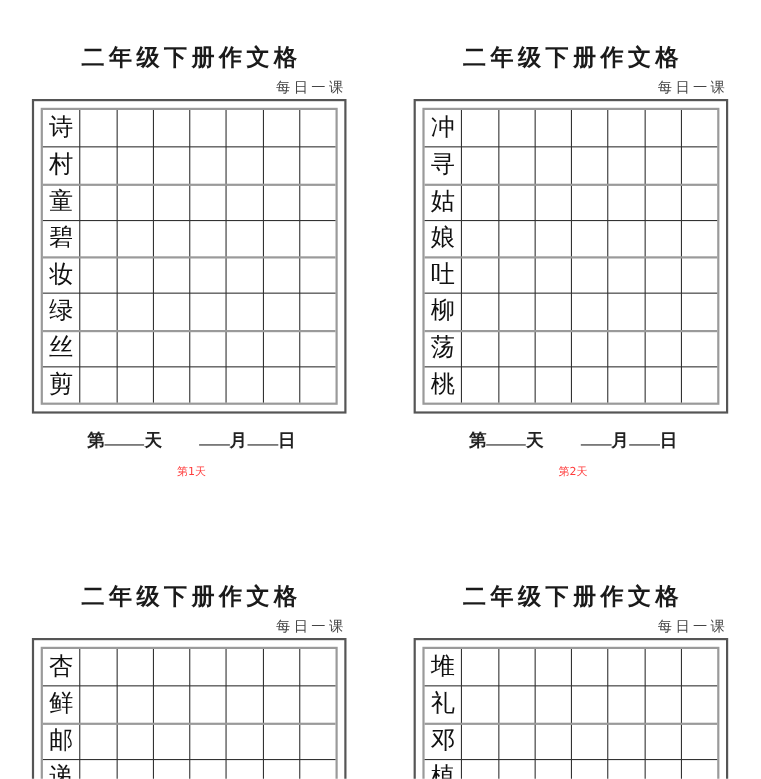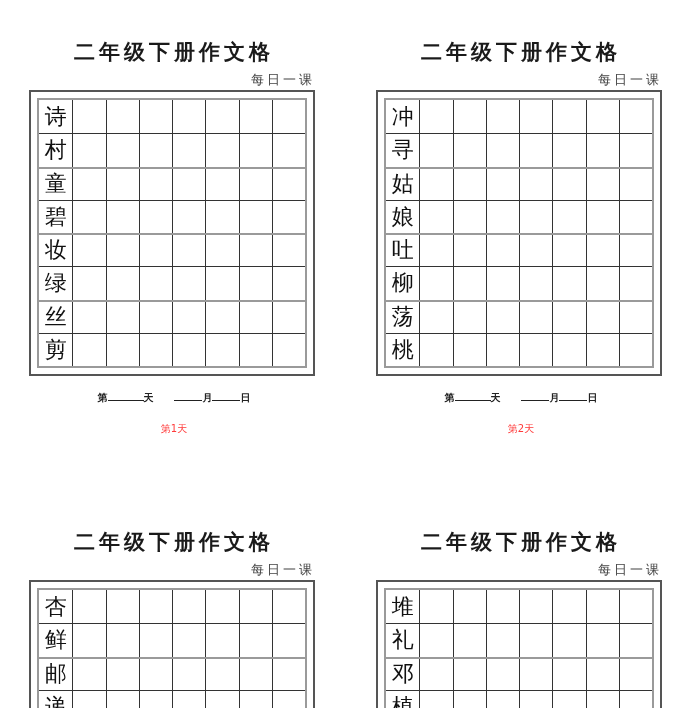--- a/index.html
+++ b/index.html
@@ -14,21 +14,21 @@
            border: 2px solid #555; box-sizing: content-box; }
   .grid { position: absolute; left: 6px; top: 6px; width: 270px; height: 270px;
           border: 2px solid #9a9a9a; box-sizing: border-box; }
   .vline { position: absolute; top: 0; bottom: 0; width: 1px; background: #333; }
   .hline { position: absolute; left: 0; right: 0; height: 1px; background: #333; }
   .hline.light { background: #9a9a9a; height: 2px; }
   .char { position: absolute; left: 0; top: 0; width: 33.25px; height: 33.25px;
           line-height: 33px; text-align: center; font-size: 22px; color: #111;
           font-family: "DejaVu Serif", "Liberation Serif", serif; }
   .date-line { position: absolute; left: 0; width: 290px; top: 352px; text-align: center;
-               font-size: 10px; font-weight: bold; color: #222; white-space: pre; }
+               font-size: 16px; font-weight: bold; color: #222; white-space: pre; }
   .blank { display: inline-block; border-bottom: 1px solid #222; vertical-align: baseline; height: 10px; }
   .day-tag { position: absolute; left: 0; width: 290px; top: 384px; text-align: center;
              font-size: 10px; color: #ff3b3b; font-family: "DejaVu Sans", sans-serif; }
 </style>
 </head>
 <body>
 
 <div id="sheet">
     <div class="panel" style="left: 29px; top: 38px;">
     <div class="title">二年级下册作文格</div>

